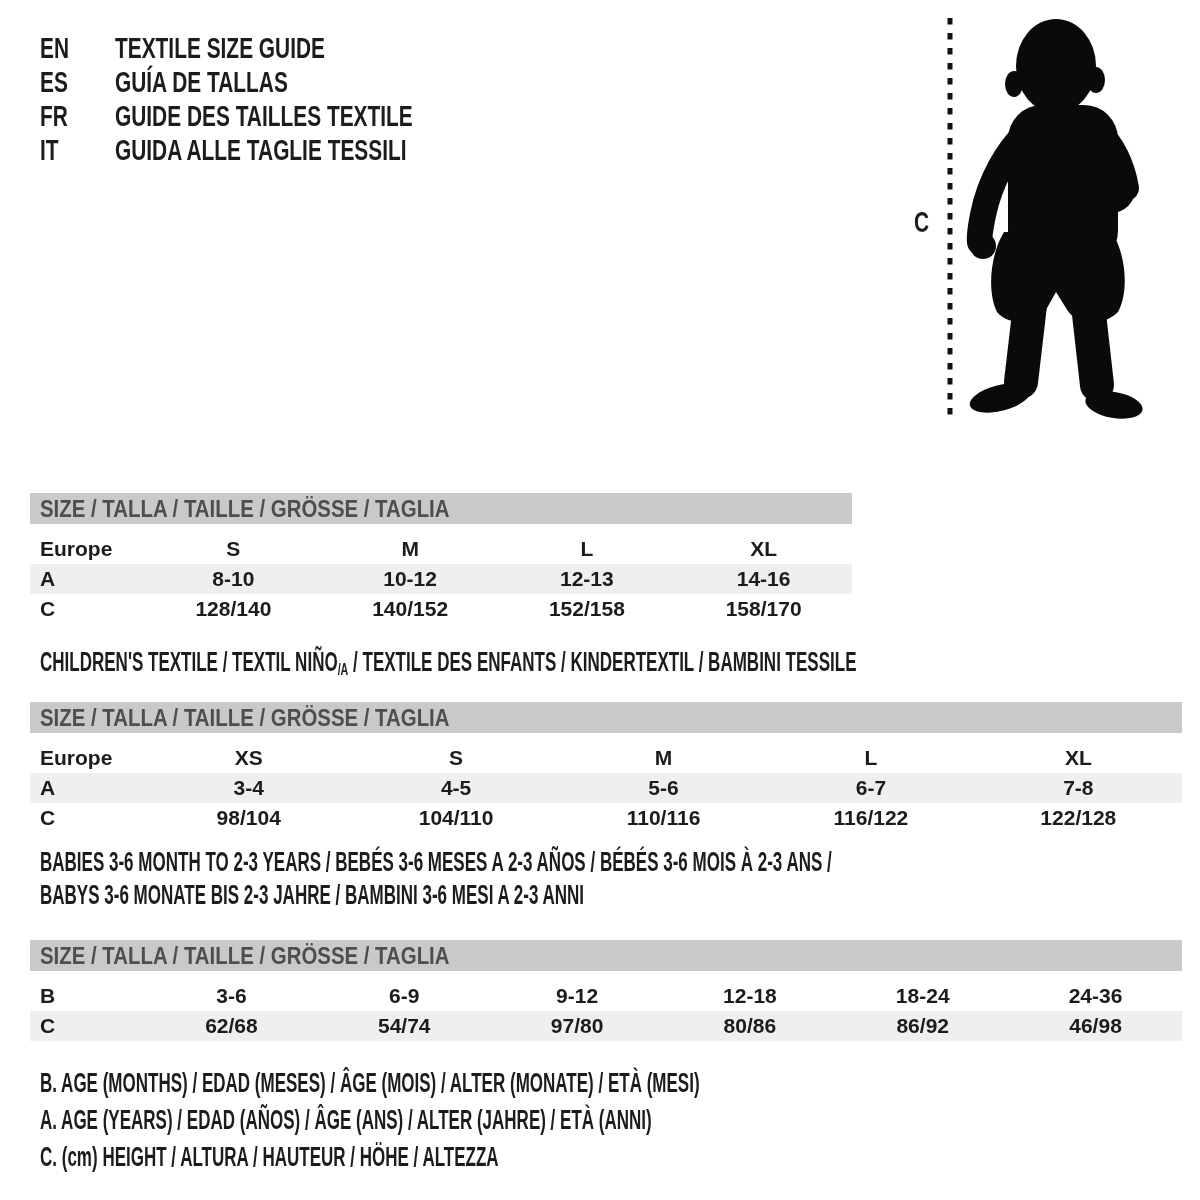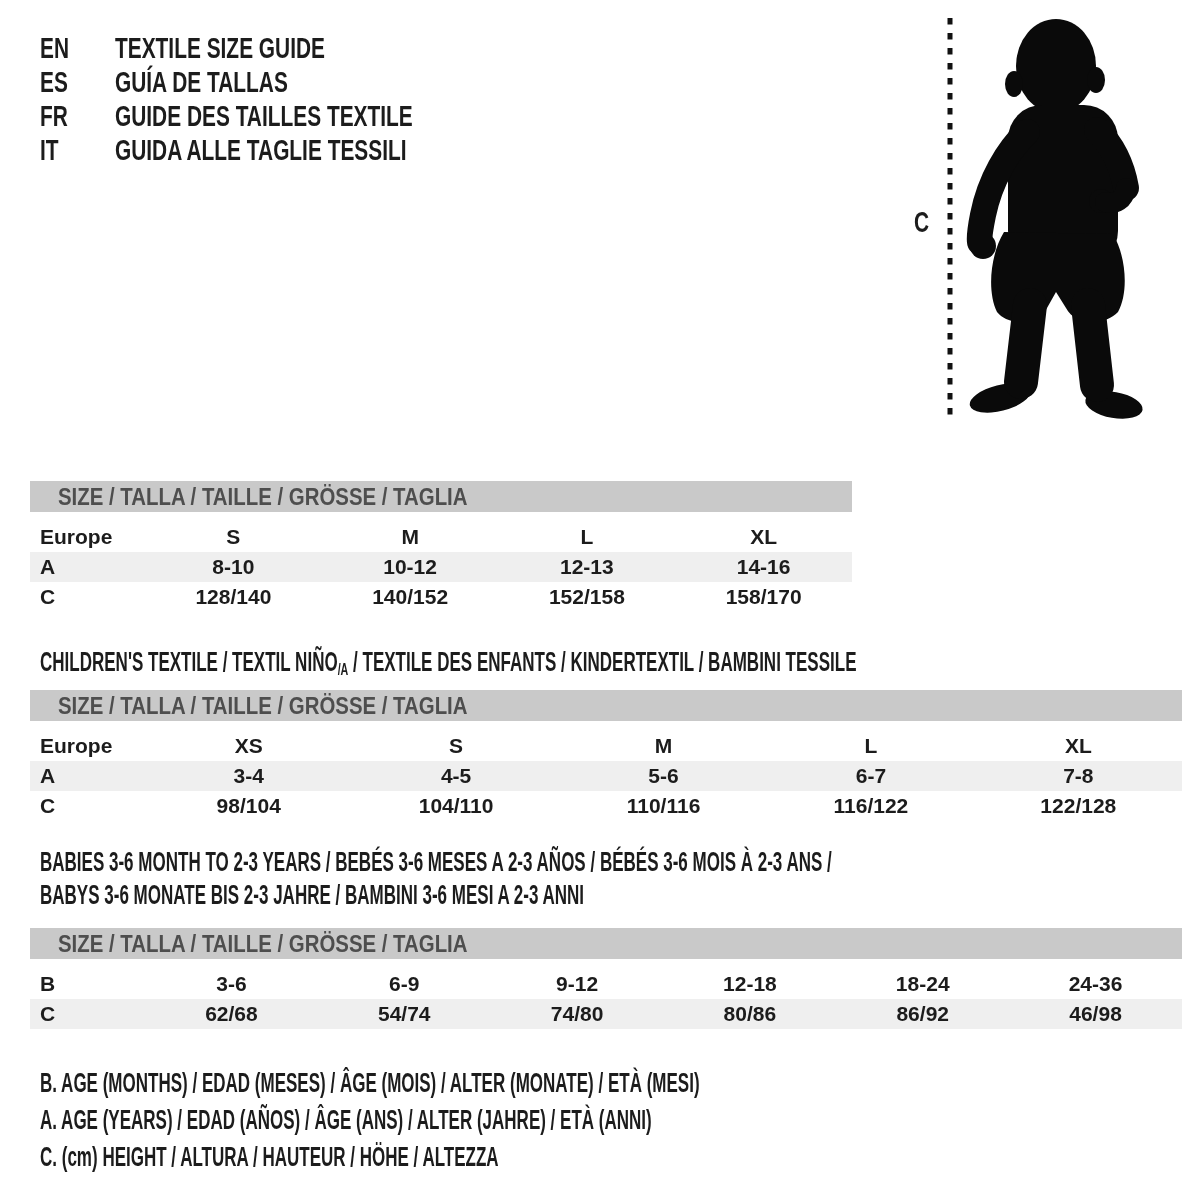--- a/index.html
+++ b/index.html
@@ -17,21 +17,21 @@
   .lang { position:absolute; left:40px; top:32px; }
   .lang-row { display:flex; height:34px; align-items:flex-start; font-size:29px; }
   .lang-code { width:75px; }
 
   
   .heading { position:absolute; font-size:27px; line-height:33px; white-space:nowrap; }
   .heading .subscript { font-size:17px; position:relative; top:4px; }
 
   
   .size-table { position:absolute; font-size:21px; }
-  .bar { height:31px; background:#c9c9c9; display:flex; align-items:center; padding-left:28px; color:#4e4e4e; font-size:24px; }
+  .bar { height:31px; background:#c9c9c9; display:flex; align-items:center; padding-left:10px; color:#4e4e4e; font-size:24px;margin-top:12px; }
   .trow { display:flex; align-items:center; height:30px; }
   .trow.gap { margin-top:10px; }
   .trow .label { width:115px; padding-left:10px; box-sizing:border-box; }
   .trow .cell  { flex:1; text-align:center; }
   .shaded { background:#efefef; }
 
   
   .legend { position:absolute; left:40px; top:1068px; }
   .legend-line { height:37px; font-size:27px; }
 
@@ -162,21 +162,21 @@
       <span class="cell">6-9</span>
       <span class="cell">9-12</span>
       <span class="cell">12-18</span>
       <span class="cell">18-24</span>
       <span class="cell">24-36</span>
     </div>
     <div class="trow shaded">
       <span class="label">C</span>
       <span class="cell">62/68</span>
       <span class="cell">54/74</span>
-      <span class="cell">74/80</span>
+      <span class="cell">97/80</span>
       <span class="cell">80/86</span>
       <span class="cell">86/92</span>
       <span class="cell">46/98</span>
     </div>
   </div>
 
   <div class="legend">
     <div class="legend-line"><span class="cond">B. AGE (MONTHS) / EDAD (MESES) / ÂGE (MOIS) / ALTER (MONATE) / ETÀ (MESI)</span></div>
     <div class="legend-line"><span class="cond">A. AGE (YEARS) / EDAD (AÑOS) / ÂGE (ANS) / ALTER (JAHRE) / ETÀ (ANNI)</span></div>
     <div class="legend-line"><span class="cond">C. (cm) HEIGHT / ALTURA / HAUTEUR / HÖHE / ALTEZZA</span></div>

